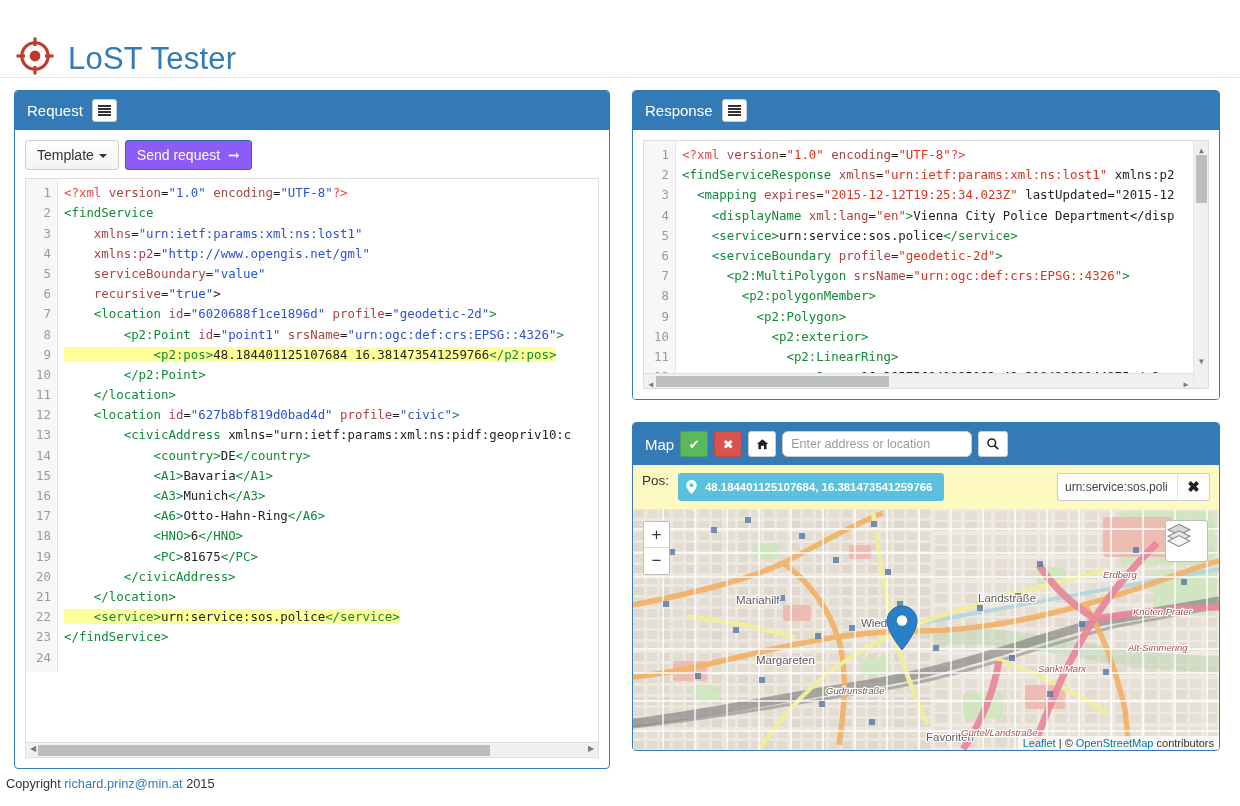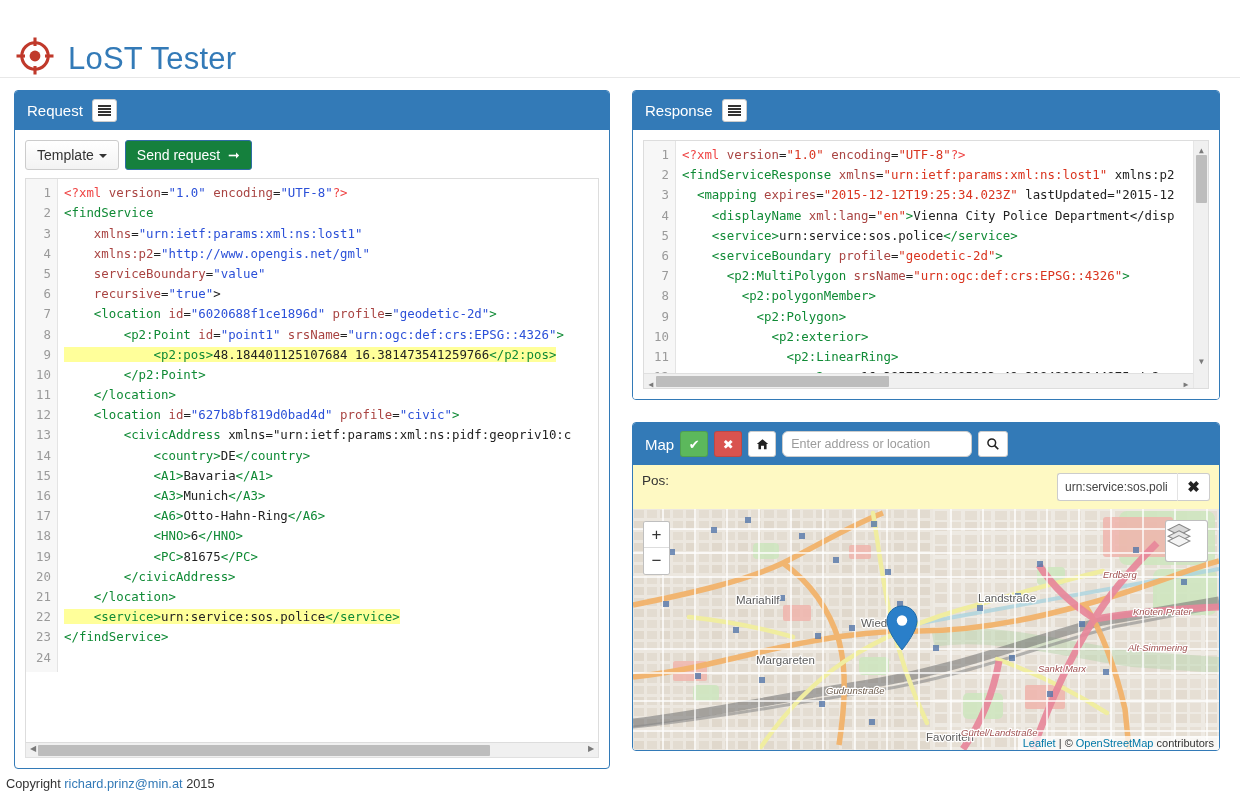--- a/index.html
+++ b/index.html
@@ -89,21 +89,21 @@
     line-height: 1.3;
     white-space: nowrap;
     font-family: "Liberation Sans", sans-serif;
   }
   .btn-default {
     background: linear-gradient(#fff,#f3f3f3);
     border: 1px solid #ccc;
     color: #333;
   }
   .btn-primary {
-    background: #15803d;
+    background: #8b5cf6;
     border: 1px solid #2e6da4;
     color: #fff;
   }
   .caret {
     display: inline-block;
     margin-left: 5px;
     border-left: 4px solid transparent;
     border-right: 4px solid transparent;
     border-top: 4px solid #333;
     vertical-align: middle;
@@ -423,20 +423,27 @@
         <button class="mbtn mbtn-home" style="width:30px;">
           <svg viewBox="0 0 16 16" width="14" height="14">
             <circle cx="6.6" cy="6.6" r="4.4" fill="none" stroke="#222" stroke-width="1.7"></circle>
             <line x1="9.9" y1="9.9" x2="14" y2="14" stroke="#222" stroke-width="2"></line>
           </svg>
         </button>
       </div>
 
       <div id="pos-bar">
         <span id="pos-label">Pos:</span>
+        <span id="pos-badge">
+          <svg viewBox="0 0 12 16" width="11" height="14">
+            <path d="M6 0C2.7 0 0 2.7 0 6c0 4.3 6 10 6 10s6-5.7 6-10c0-3.3-2.7-6-6-6z" fill="#fff"></path>
+            <circle cx="6" cy="6" r="2.2" fill="#5bc0de"></circle>
+          </svg>
+          <span>48.184401125107684, 16.381473541259766</span>
+        </span>
         <span id="svc-wrap">
           <input id="svc-input" value="urn:service:sos.poli" style="">
           <button id="svc-clear">✖</button>
         </span>
       </div>
 
       <div id="map-canvas">
         <svg width="586" height="241" viewBox="0 0 586 241" preserveAspectRatio="none">
           <defs>
             <pattern id="blockgrid" width="26" height="22" patternUnits="userSpaceOnUse">

